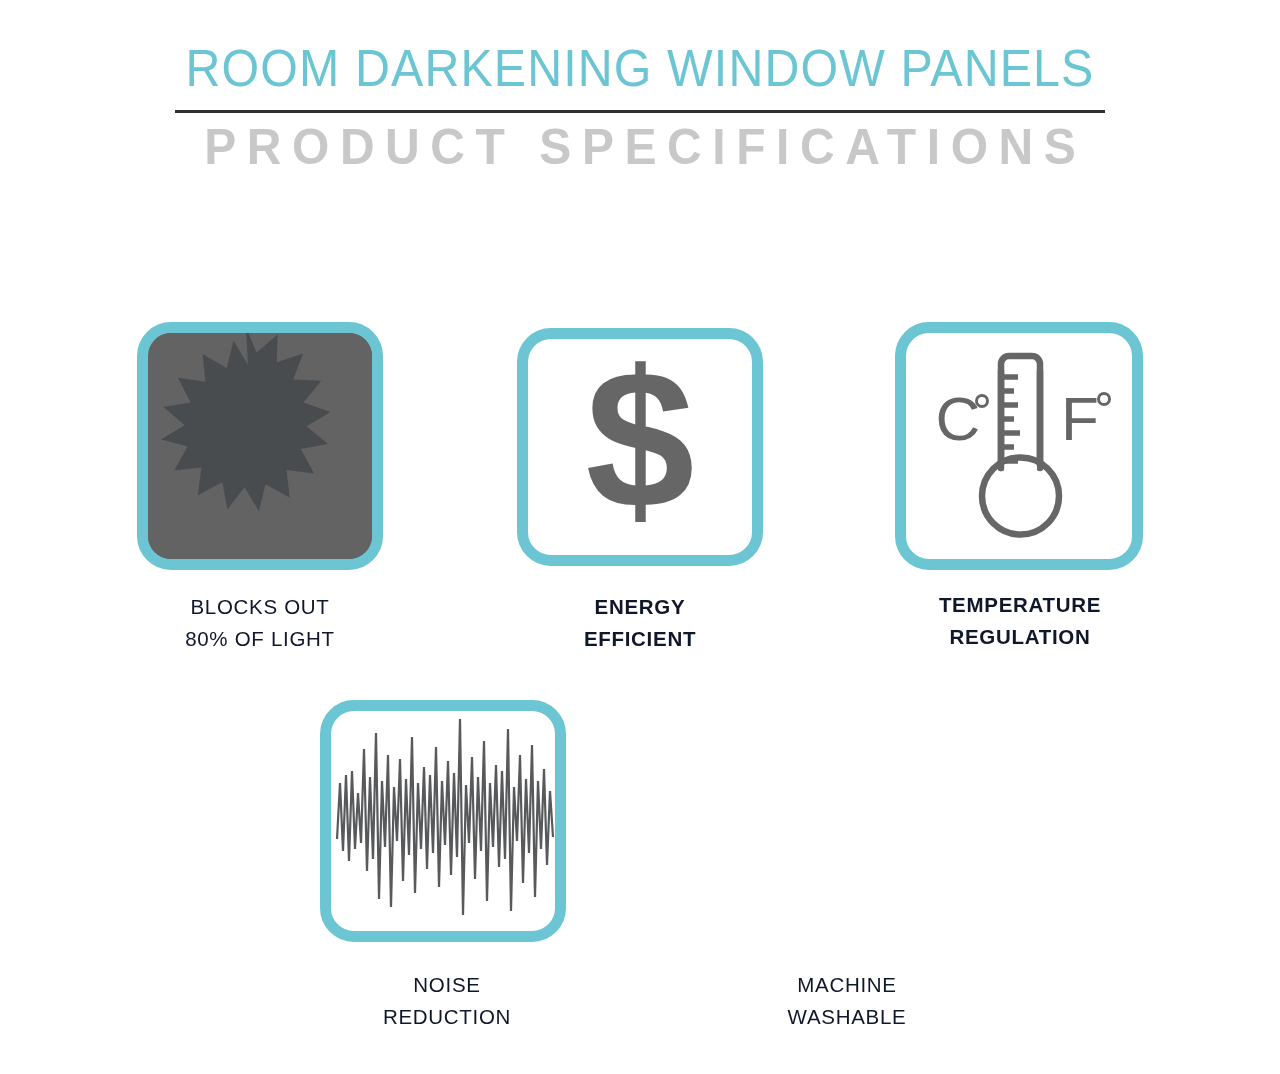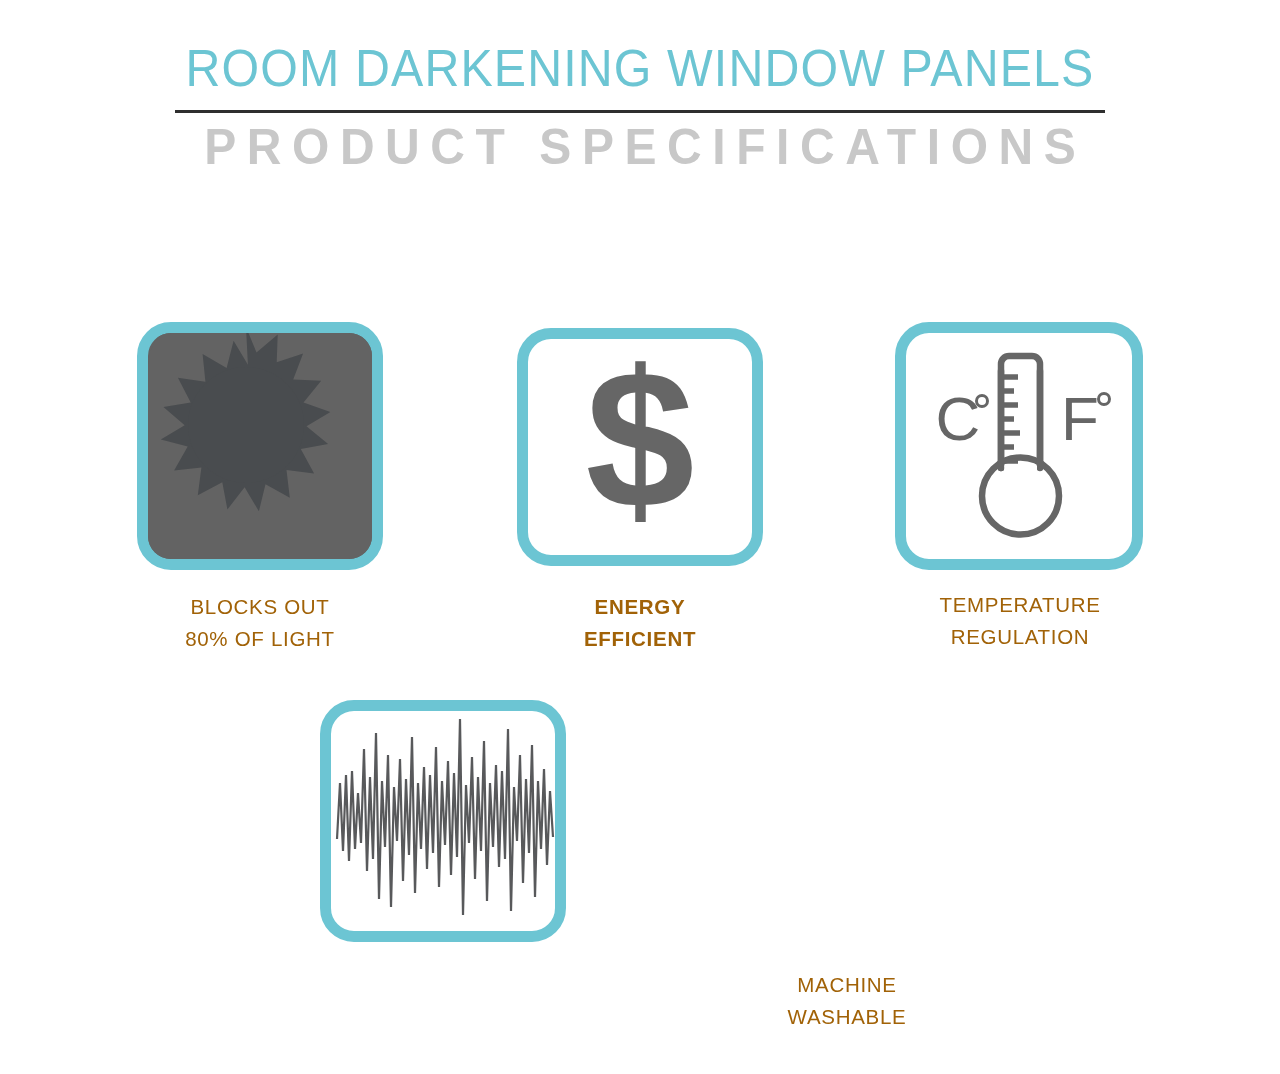--- a/index.html
+++ b/index.html
@@ -102,27 +102,27 @@
   #tile-washable     { left: 713px; top: 700px; width: 244px; height: 242px; }
 
   
   .caption {
     position: absolute;
     text-align: center;
     font-family: "Liberation Sans", sans-serif;
     font-size: 20.5px;
     font-weight: 500;
     letter-spacing: 0.7px;
-    color: #a16207;
+    color: #0f172a;
     line-height: 32px;
     white-space: pre-line;
   }
   #caption-blocks-light { left: 125px; top: 591px; width: 270px; }
   #caption-energy       { left: 505px; top: 591px; width: 270px; font-weight: bold; }
-  #caption-temperature  { left: 885px; top: 589px; width: 270px; }
+  #caption-temperature  { left: 885px; top: 589px; width: 270px; font-weight: bold; }
   #caption-noise        { left: 312px; top: 969px; width: 270px; }
   #caption-washable     { left: 712px; top: 969px; width: 270px; }
 </style>
 </head>
 <body>
 
 <div id="infographic">
 
   <div class="header">
     <div class="title-main">ROOM DARKENING WINDOW PANELS</div>
@@ -208,17 +208,19 @@
             60,196 63,76 66,130 69,48 72,170 75,68 78,144 81,26 84,182
             87,72 90,138 93,56 96,158 99,64 102,142 105,36 108,176 111,70
             114,134 117,50 120,164 123,62 126,146 129,8 132,204 135,74
             138,132 141,46 144,168 147,66 150,140 153,30 156,190 159,72
             162,136 165,54 168,156 171,60 174,148 177,18 180,200 183,76
             186,130 189,44 192,172 195,68 198,142 201,34 204,186 207,70
             210,138 213,58 216,154 219,80 222,126"></polyline>
       </svg>
     </div>
   </div>
+  <div class="caption" id="caption-noise">NOISE
+REDUCTION</div>
 
   <div class="caption" id="caption-washable">MACHINE
 WASHABLE</div>
 
 </div>
 
 </body></html>

